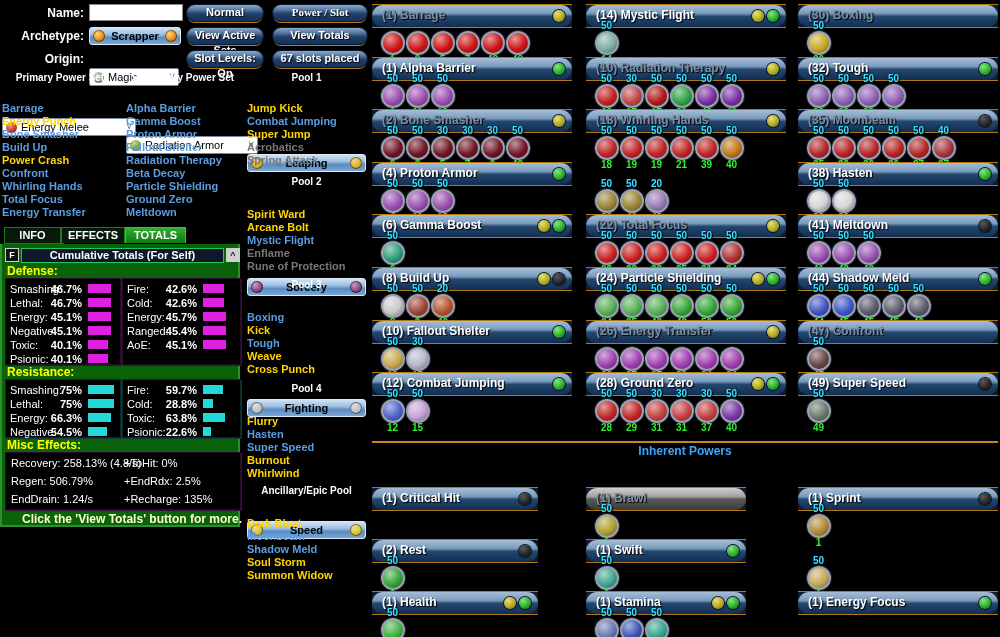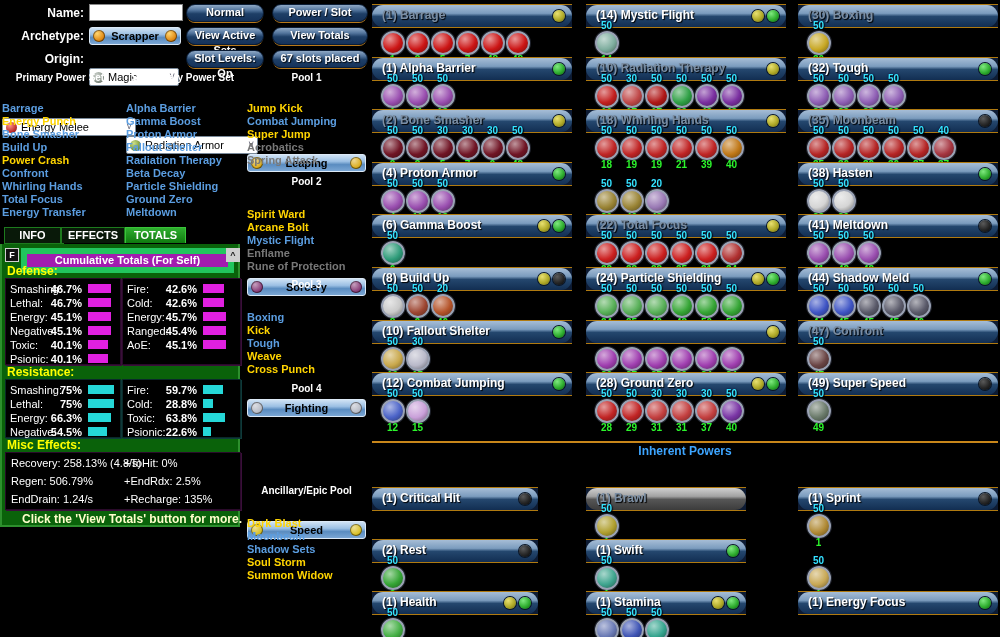--- a/index.html
+++ b/index.html
@@ -29,21 +29,21 @@
   
   .pwr-item{height:13px;line-height:13px;font-size:11px;font-weight:bold;cursor:pointer;white-space:nowrap;}
   .st-taken{color:#5b9de0;} .st-avail{color:#ffd400;} .st-locked{color:#787878;}
   
   .tab{float:left;height:15px;line-height:15px;text-align:center;font-size:11px;font-weight:bold;
        color:#fff;background:#091909;border:1px solid #1d7a1d;border-bottom:none;cursor:pointer;}
   .tab.active{background:linear-gradient(180deg,#2fae2f,#0f7a0f);border-color:#39c539;}
   
   #totals-panel{background:#0a620a;border-left:2px solid #2d8f2d;border-right:2px solid #2d8f2d;
        border-bottom:2px solid #2d8f2d;box-sizing:border-box;}
-  .tp-title{background:#a21caf;border:6px solid #22c55e;color:#fff;font-weight:bold;font-size:11px;
+  .tp-title{background:#0f172a;border:1px solid #22c55e;color:#fff;font-weight:bold;font-size:11px;
        text-align:center;height:13px;line-height:13px;}
   .tp-minibtn{background:#111;border:1px solid #cfcfcf;color:#fff;font-weight:bold;font-size:9px;
        width:12px;height:12px;line-height:12px;text-align:center;cursor:pointer;}
   .sec-lbl{color:#ffff00;font-weight:bold;font-size:12px;}
   .statbox{background:#000;border:1px solid #2a0a2a;box-shadow:1px 1px 0 #3a0f3a;}
   .statbox.res{border-color:#0a2a2a;box-shadow:1px 1px 0 #0f3a3a;}
   .srow{position:absolute;height:14px;line-height:14px;font-size:11px;color:#fff;white-space:nowrap;}
   .srow .n{position:absolute;left:0;top:0;}
   .srow .v{position:absolute;top:0;font-weight:bold;text-align:right;}
   .srow .bar{position:absolute;top:2px;height:9px;}
@@ -91,21 +91,21 @@
   </div>
 
   <div class="abs lbl" style="left:0;top:52px;width:84px;">Origin:</div>
   <div class="abs dd" style="left:89px;top:50px;width:70px;">
     <span class="ico" style="background:radial-gradient(circle at 35% 30%,#cfd4cf,#8a948a 60%,#4a544a);"></span>
     <span>Magic</span>
     <span class="chev">˅</span>
   </div>
 
   <div class="abs btn" style="left:186px;top:4px;width:76px;">Normal</div>
-  <div class="abs btn" style="left:272px;top:4px;width:94px;">Power / Slot</div>
+  <div class="abs btn" style="left:272px;top:4px;width:94px;font-family:Liberation Serif, serif;">Power / Slot</div>
   <div class="abs btn" style="left:186px;top:27px;width:76px;">View Active Sets</div>
   <div class="abs btn" style="left:272px;top:27px;width:94px;">View Totals</div>
   <div class="abs btn" style="left:186px;top:50px;width:76px;">Slot Levels: On</div>
   <div class="abs btn" style="left:272px;top:50px;width:94px;">67 slots placed</div>
 
   <div class="abs colhdr" style="left:2px;top:72px;width:116px;">Primary Power Set</div>
   <div class="abs dd" style="left:2px;top:82px;width:114px;">
     <span class="ico" style="background:radial-gradient(circle at 35% 30%,#ff9a8a,#c23030 60%,#6a1010);"></span>
     <span>Energy Melee</span>
     <span class="chev">˅</span>
@@ -163,25 +163,32 @@
       <div class="abs pill" style="left: 247px; top: 291px; width: 117px;"><span class="ico l" style="background: radial-gradient(circle at 35% 30%, rgb(220, 222, 227), rgb(184, 188, 198) 60%, rgb(92, 94, 99));"></span><span class="ico r" style="background: radial-gradient(circle at 35% 30%, rgb(220, 222, 227), rgb(184, 188, 198) 60%, rgb(92, 94, 99));"></span><span>Fighting</span></div>
       <div class="abs" style="left: 247px; top: 311px; width: 121px;">
         <div class="pwr-item st-taken">Boxing</div>
         <div class="pwr-item st-avail">Kick</div>
         <div class="pwr-item st-taken">Tough</div>
         <div class="pwr-item st-avail">Weave</div>
         <div class="pwr-item st-avail">Cross Punch</div>
       </div>
       <div class="abs colhdr" style="left: 247px; top: 383px; width: 119px;">Pool 4</div>
       <div class="abs pill" style="left: 247px; top: 395px; width: 117px;"><span class="ico l" style="background: radial-gradient(circle at 35% 30%, rgb(236, 224, 148), rgb(216, 192, 40) 60%, rgb(108, 96, 20));"></span><span class="ico r" style="background: radial-gradient(circle at 35% 30%, rgb(236, 224, 148), rgb(216, 192, 40) 60%, rgb(108, 96, 20));"></span><span>Speed</span></div>
+      <div class="abs" style="left: 247px; top: 415px; width: 121px;">
+        <div class="pwr-item st-avail">Flurry</div>
+        <div class="pwr-item st-taken">Hasten</div>
+        <div class="pwr-item st-taken">Super Speed</div>
+        <div class="pwr-item st-avail">Burnout</div>
+        <div class="pwr-item st-avail">Whirlwind</div>
+      </div>
       <div class="abs colhdr" style="left: 247px; top: 485px; width: 119px;">Ancillary/Epic Pool</div>
       <div class="abs" style="left: 247px; top: 517px; width: 121px;">
         <div class="pwr-item st-avail">Dark Blast</div>
         <div class="pwr-item st-taken">Moonbeam</div>
-        <div class="pwr-item st-taken">Shadow Sets</div>
+        <div class="pwr-item st-taken">Shadow Meld</div>
         <div class="pwr-item st-avail">Soul Storm</div>
         <div class="pwr-item st-avail">Summon Widow</div>
       </div>
     </div>
 
   <div class="abs" style="left:4px;top:227px;width:236px;">
     <div id="tabs">
         <div class="tab" style="width: 55px;">INFO</div>
         <div class="tab" style="width: 62px;">EFFECTS</div>
         <div class="tab active" style="width: 59px;">TOTALS</div>
@@ -731,20 +738,21 @@
           <div class="slot">
             <div class="st">50</div>
             <div class="orb" style="background: radial-gradient(circle at 35% 30%, rgb(164, 215, 164), rgb(53, 165, 53) 55%, rgb(29, 91, 29));"></div>
             <div class="sl">50</div>
           </div>
         </div>
       </div>
       <div class="prow" style="left: 586px; top: 320px; width: 200px; height: 52px;">
         <div class="pbar">
           <div class="fill"></div>
+          <span class="ptitle dim">(26) Energy Transfer</span>
           <span class="leds">
             <span class="led led-yellow"></span>
           </span>
         </div>
         <div class="slots">
           <div class="slot">
             <div class="st"></div>
             <div class="orb" style="background: radial-gradient(circle at 35% 30%, rgb(212, 169, 219), rgb(160, 63, 176) 55%, rgb(88, 35, 97));"></div>
             <div class="sl">26</div>
           </div>

